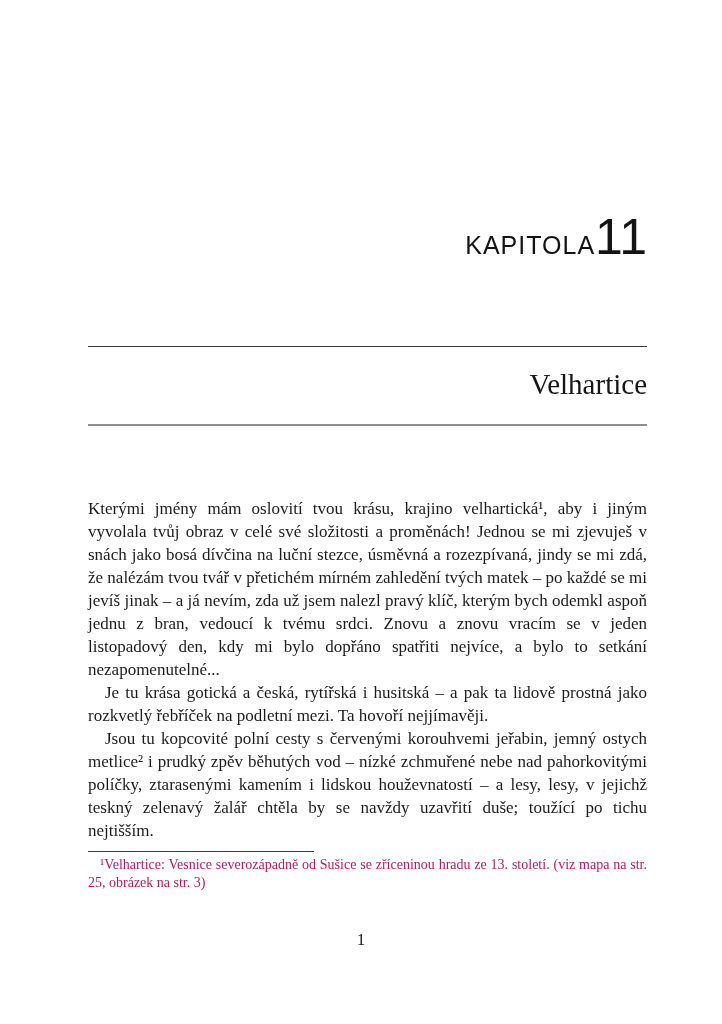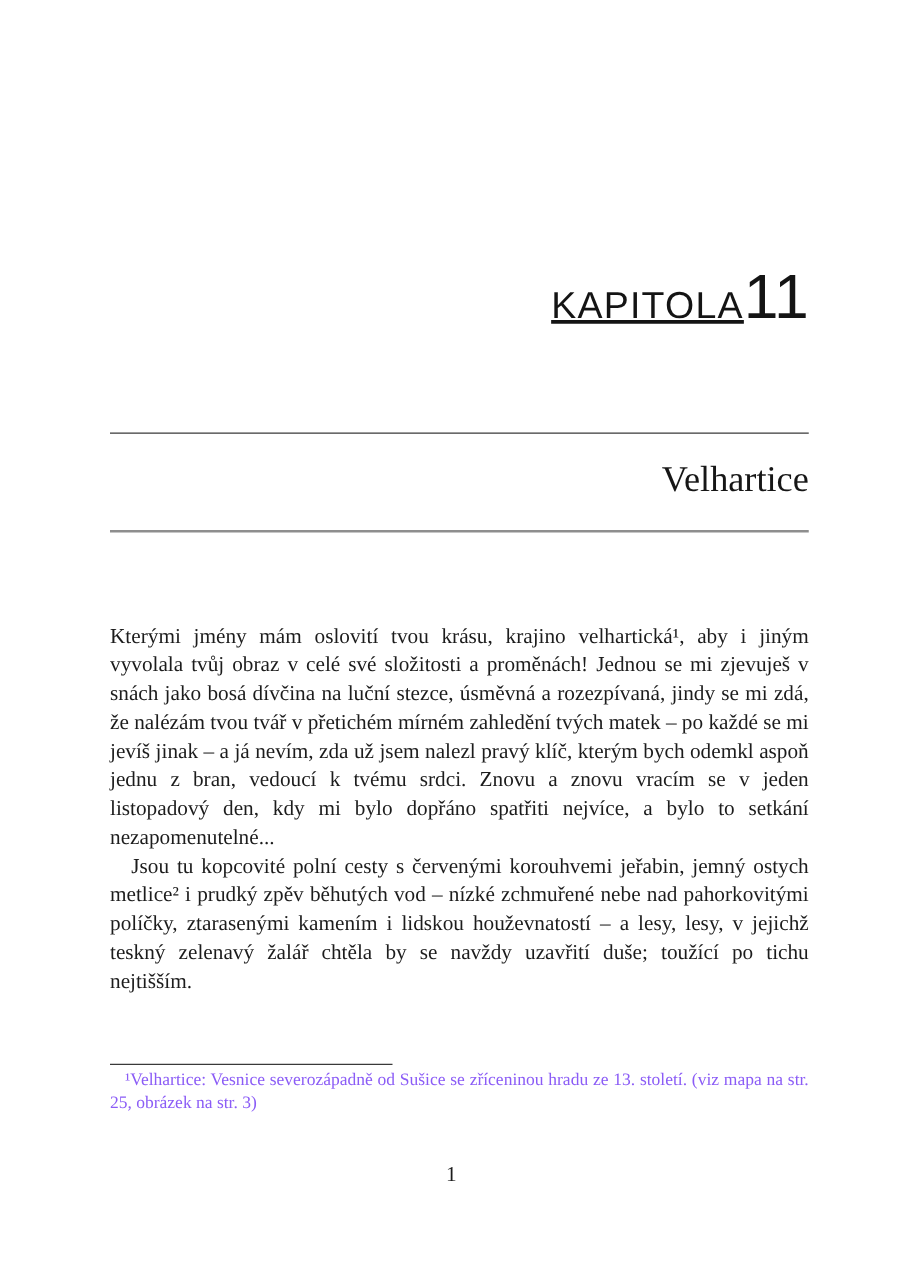--- a/index.html
+++ b/index.html
@@ -22,23 +22,22 @@
     left: 88px;
     width: 559px;
     top: 212px;
     text-align: right;
     line-height: 1;
     white-space: nowrap;
     color: #141414;
   }
   .chapter-label {
     font-family: "Liberation Sans", sans-serif;
-    font-size: 30px;
+    font-size: 25px;
     letter-spacing: 1px;
-    text-decoration: underline;
   }
   .chapter-number {
     font-family: "Liberation Sans", sans-serif;
     font-size: 50px;
   }
   
   .rule {
     position: absolute;
     left: 88px;
     width: 559px;
@@ -94,21 +93,21 @@
   }
   .footnotes {
     position: absolute;
     left: 88px;
     width: 559px;
     top: 856px;
     font-family: "Liberation Serif", serif;
     font-size: 14px;
     line-height: 18px;
     text-align: justify;
-    color: #8b5cf6;
+    color: #be185d;
   }
   .footnotes p {
     margin: 0;
     padding: 0;
     text-indent: 12px;
   }
   
   .page-number {
     position: absolute;
     left: 0;
@@ -130,20 +129,21 @@
   </div>
 
   <div class="rule rule-top"></div>
 
   <div class="chapter-title">Velhartice</div>
 
   <div class="rule rule-bottom"></div>
 
   <div class="body-text">
       <p>Kterými jmény mám oslovití tvou krásu, krajino velhartická¹, aby i jiným vyvolala tvůj obraz v celé své složitosti a proměnách! Jednou se mi zjevuješ v snách jako bosá dívčina na luční stezce, úsměvná a rozezpívaná, jindy se mi zdá, že nalézám tvou tvář v přetichém mírném zahledění tvých matek – po každé se mi jevíš jinak – a já nevím, zda už jsem nalezl pravý klíč, kterým bych odemkl aspoň jednu z bran, vedoucí k tvému srdci. Znovu a znovu vracím se v jeden listopadový den, kdy mi bylo dopřáno spatřiti nejvíce, a bylo to setkání nezapomenutelné...</p>
+      <p class="indent">Je tu krása gotická a česká, rytířská i husitská – a pak ta lidově prostná jako rozkvetlý řebříček na podletní mezi. Ta hovoří nejjímavěji.</p>
       <p class="indent">Jsou tu kopcovité polní cesty s červenými korouhvemi jeřabin, jemný ostych metlice² i prudký zpěv běhutých vod – nízké zchmuřené nebe nad pahorkovitými políčky, ztarasenými kamením i lidskou houževnatostí – a lesy, lesy, v jejichž teskný zelenavý žalář chtěla by se navždy uzavřití duše; toužící po tichu nejtišším.</p>
     </div>
 
   <div class="footnote-rule"></div>
 
   <div class="footnotes">
       <p>¹Velhartice: Vesnice severozápadně od Sušice se zříceninou hradu ze 13. století. (viz mapa na str. 25, obrázek na str. 3)</p>
     </div>
 
   <div class="page-number">1</div>

